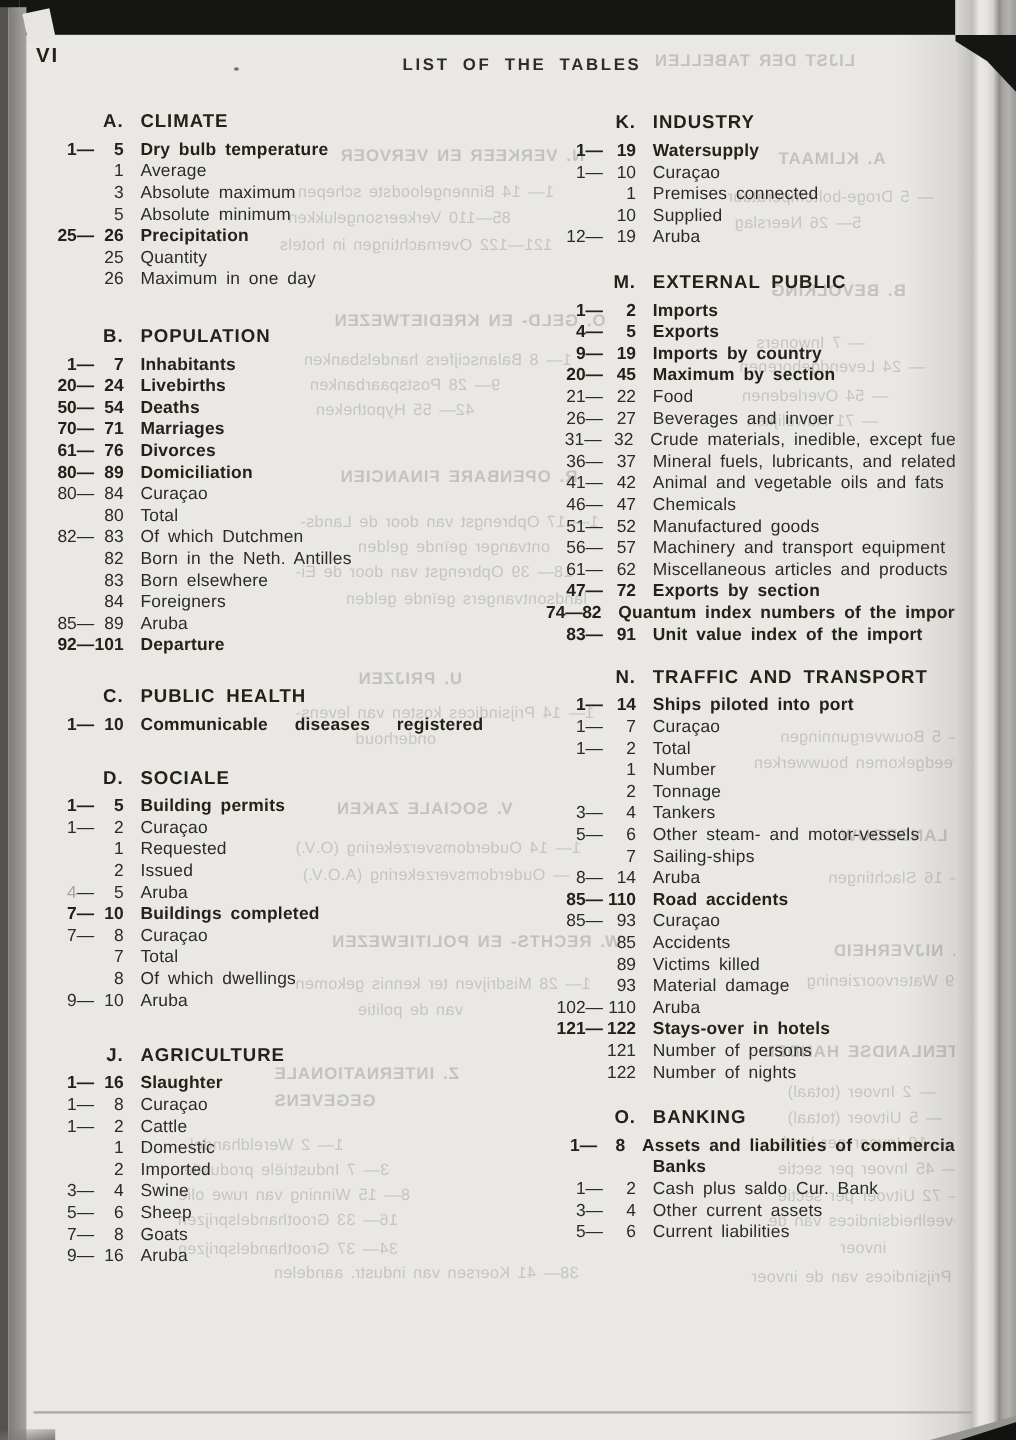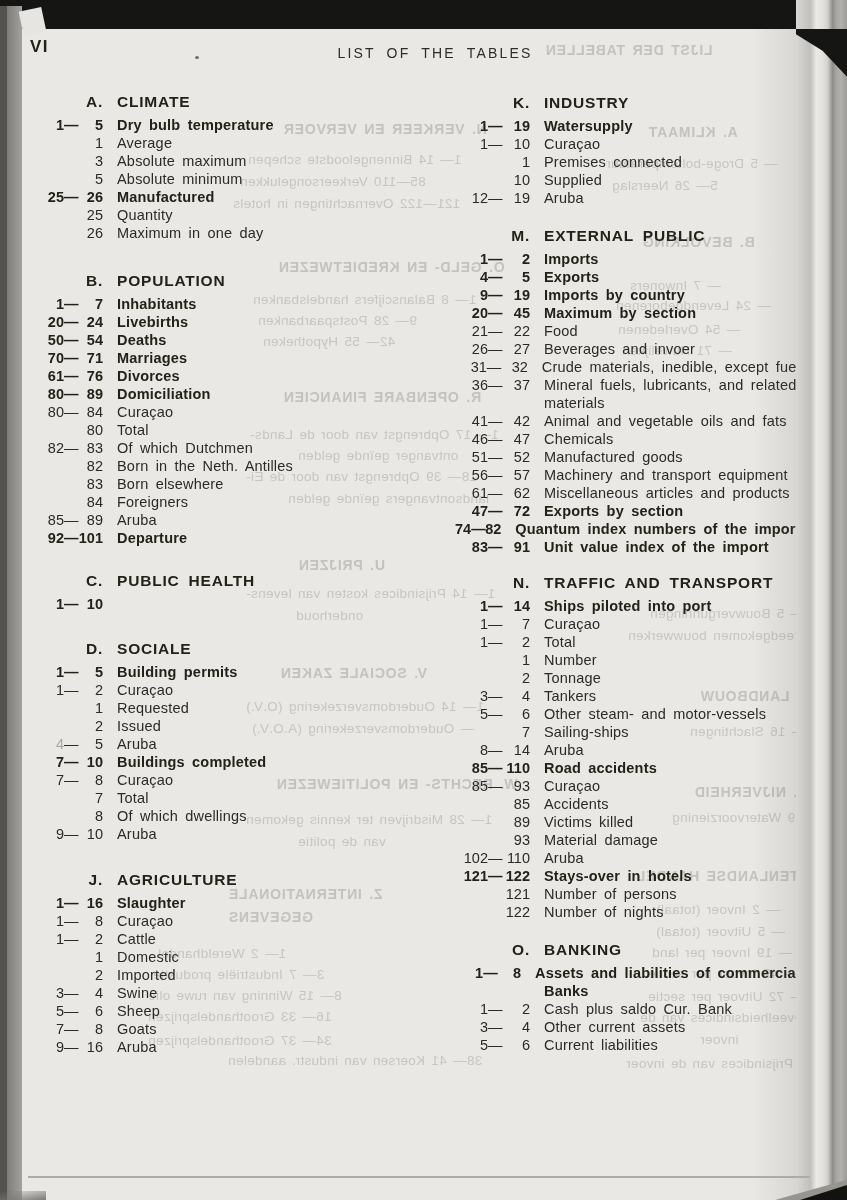--- a/index.html
+++ b/index.html
@@ -11,21 +11,21 @@
   }
   
   #bleed-layer{position:absolute;inset:0;z-index:1;}
   .content{position:absolute;inset:0;z-index:2;}
   .edge{position:absolute;z-index:5;}
   .page-curve{position:absolute;left:752px;top:0;width:44px;height:1200px;z-index:3;
     background:linear-gradient(to right,rgba(90,88,84,0),rgba(90,88,84,0.12));}
   
   .page-number{position:absolute;left:30px;top:37px;font-size:17px;font-weight:700;letter-spacing:1.5px;color:#232219;}
   .page-header{position:absolute;left:60px;top:45px;width:750px;text-align:center;
-    font-size:14px;font-weight:400;letter-spacing:2.2px;word-spacing:5px;color:#2e2d29;}
+    font-size:14px;font-weight:700;letter-spacing:2.2px;word-spacing:5px;color:#2e2d29;}
   
   .col{position:absolute;}
   #col-left{left:38px;top:92px;width:405px;}
   #col-right{left:455px;top:93px;width:345px;overflow:hidden;}
   .sec-head{display:flex;height:19px;line-height:19px;margin-bottom:5px;
     font-weight:700;font-size:15.5px;letter-spacing:0.8px;color:#232219;}
   .sec-letter{width:65px;text-align:right;}
   #col-right .sec-letter{width:75px;}
   .sec-title{margin-left:14px;word-spacing:4px;white-space:nowrap;}
   .row{display:flex;height:18px;line-height:18px;font-size:14.5px;}
@@ -154,21 +154,21 @@
           <div class="row">
             <span class="n1"></span>
             <span class="dash"></span>
             <span class="n2">5</span>
             <span class="lbl">Absolute minimum</span>
           </div>
           <div class="row bold">
             <span class="n1">25</span>
             <span class="dash">—</span>
             <span class="n2">26</span>
-            <span class="lbl">Manufactured</span>
+            <span class="lbl">Precipitation</span>
           </div>
           <div class="row">
             <span class="n1"></span>
             <span class="dash"></span>
             <span class="n2">25</span>
             <span class="lbl">Quantity</span>
           </div>
           <div class="row">
             <span class="n1"></span>
             <span class="dash"></span>
@@ -268,20 +268,21 @@
         </section>
         <section class="toc-section sec-c">
           <div class="sec-head">
             <span class="sec-letter">C.</span>
             <span class="sec-title">PUBLIC HEALTH</span>
           </div>
           <div class="row bold wide">
             <span class="n1">1</span>
             <span class="dash">—</span>
             <span class="n2">10</span>
+            <span class="lbl">Communicable diseases registered</span>
           </div>
         </section>
         <section class="toc-section sec-d">
           <div class="sec-head">
             <span class="sec-letter">D.</span>
             <span class="sec-title">SOCIALE</span>
           </div>
           <div class="row bold">
             <span class="n1">1</span>
             <span class="dash">—</span>
@@ -486,26 +487,20 @@
             <span class="n1">31</span>
             <span class="dash">—</span>
             <span class="n2">32</span>
             <span class="lbl">Crude materials, inedible, except fuel</span>
           </div>
           <div class="row">
             <span class="n1">36</span>
             <span class="dash">—</span>
             <span class="n2">37</span>
             <span class="lbl">Mineral fuels, lubricants, and related</span>
-          </div>
-          <div class="row">
-            <span class="n1"></span>
-            <span class="dash"></span>
-            <span class="n2"></span>
-            <span class="lbl">materials</span>
           </div>
           <div class="row">
             <span class="n1">41</span>
             <span class="dash">—</span>
             <span class="n2">42</span>
             <span class="lbl">Animal and vegetable oils and fats</span>
           </div>
           <div class="row">
             <span class="n1">46</span>
             <span class="dash">—</span>

